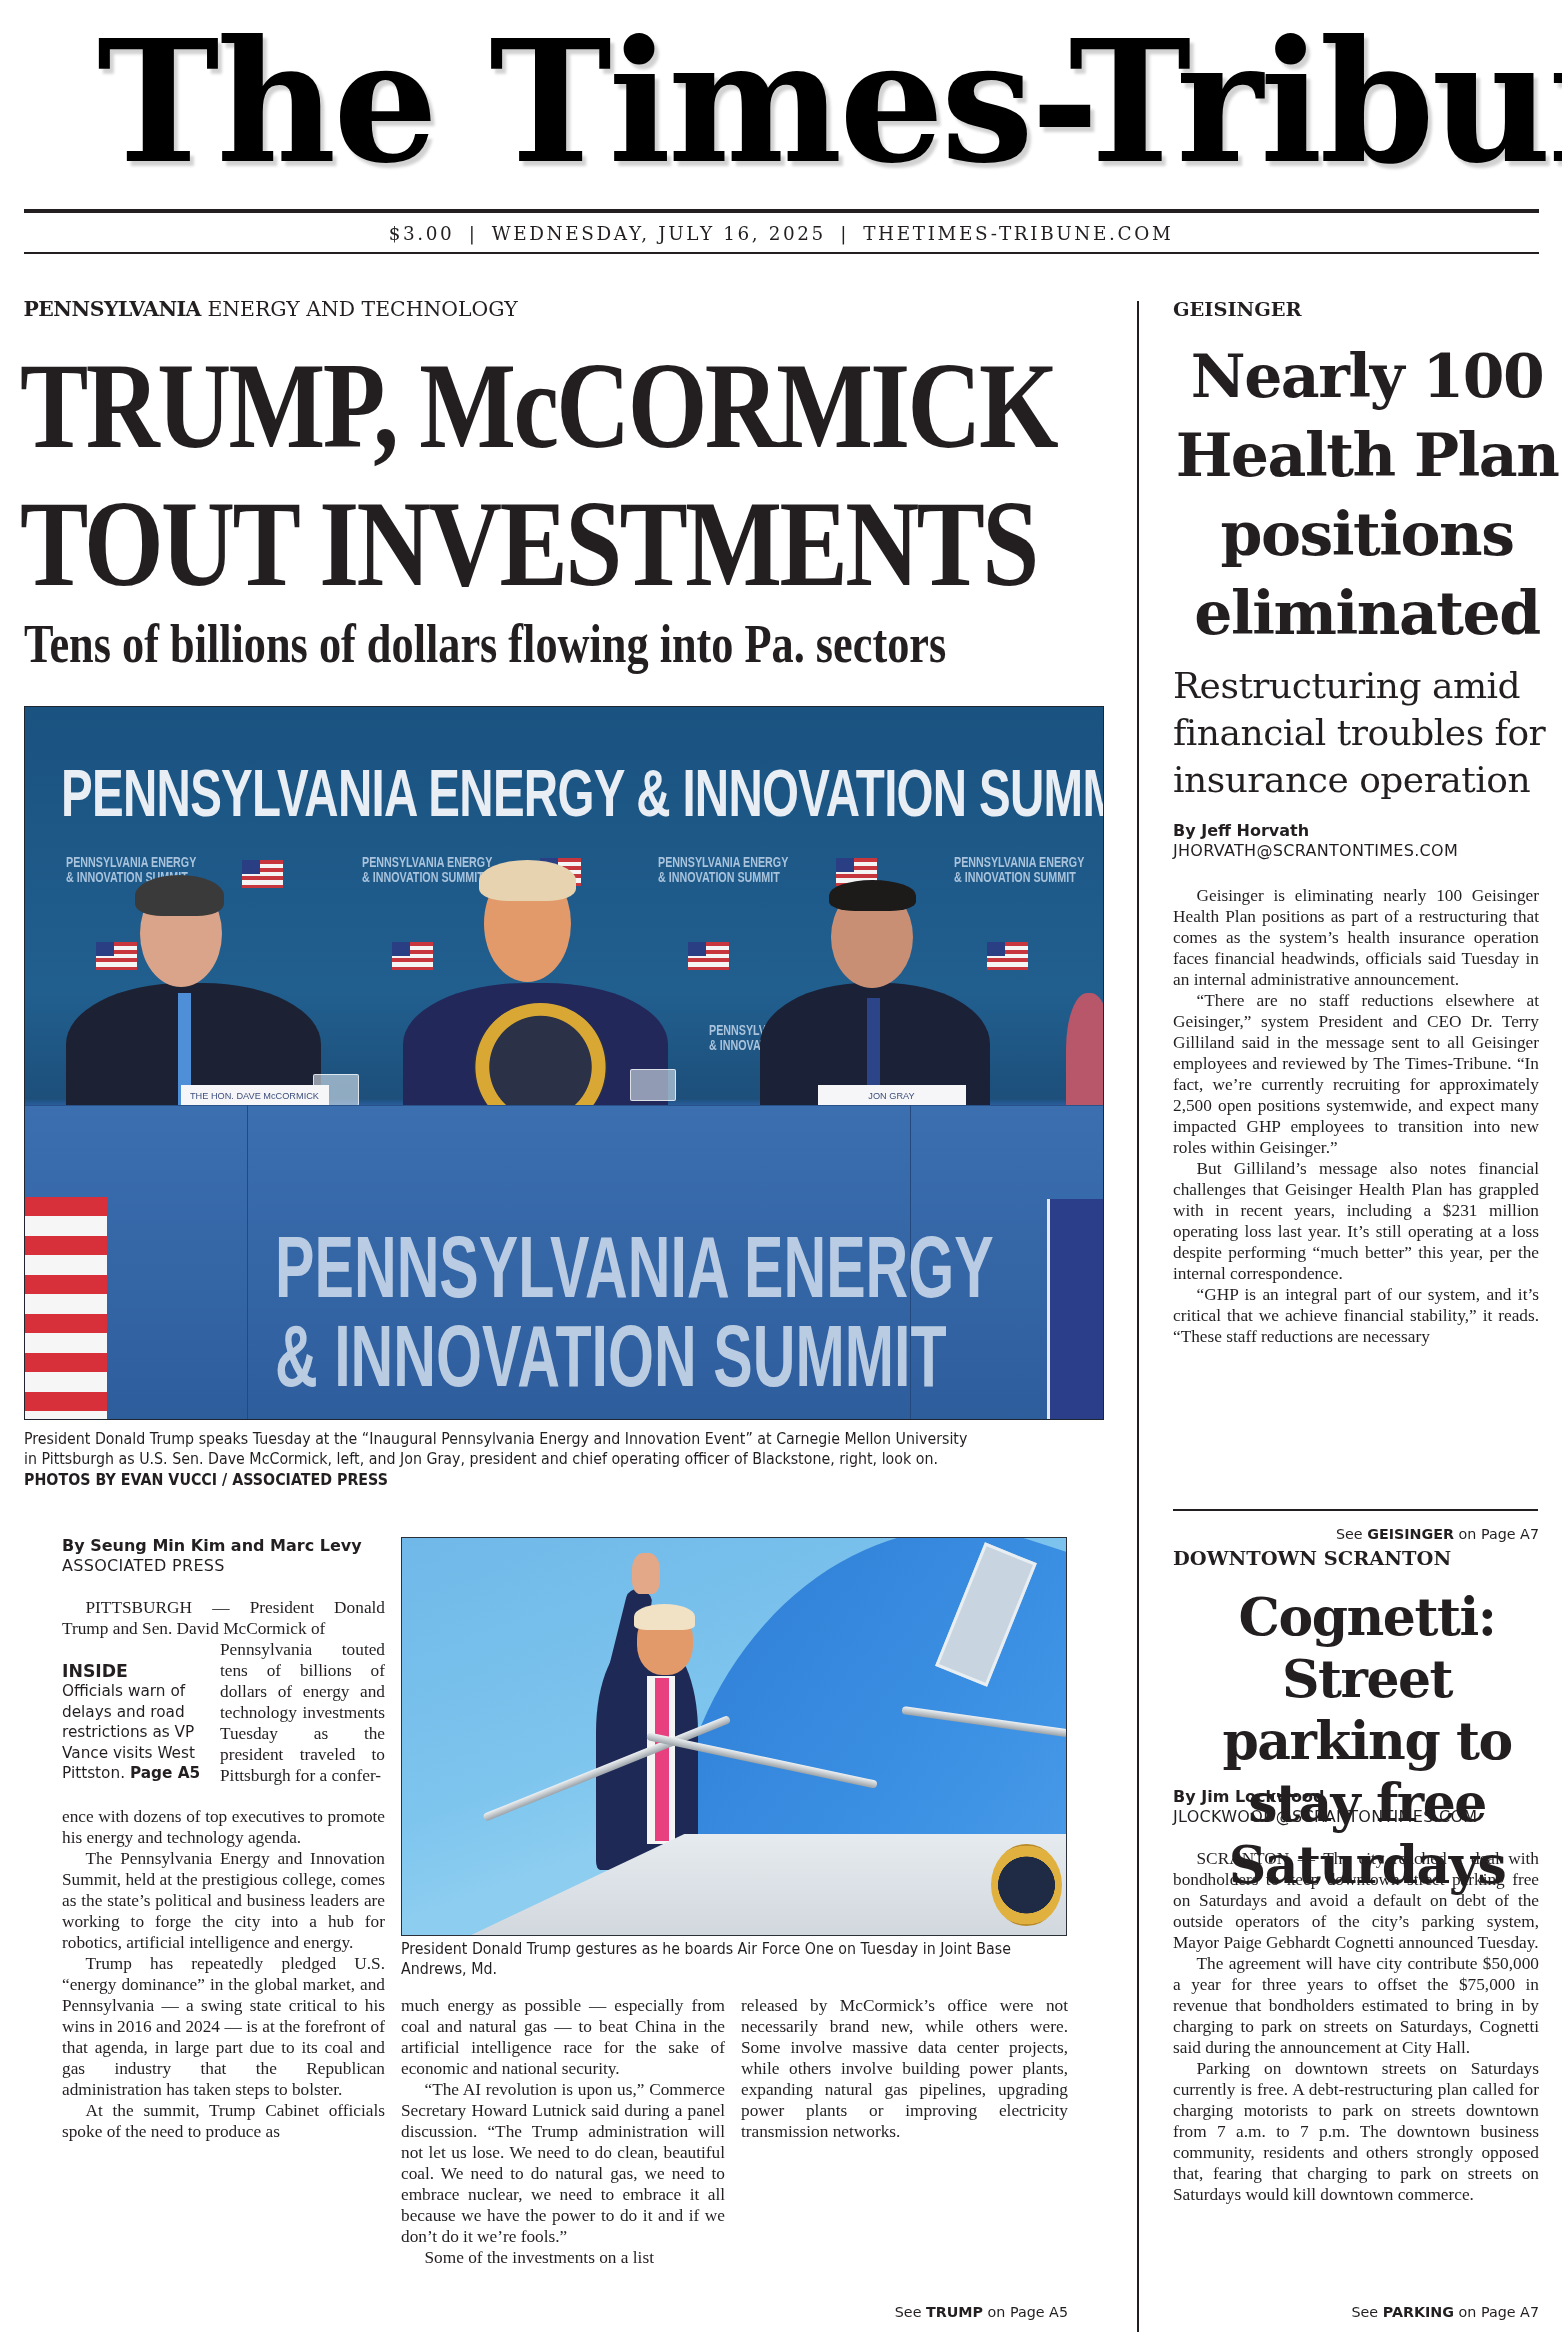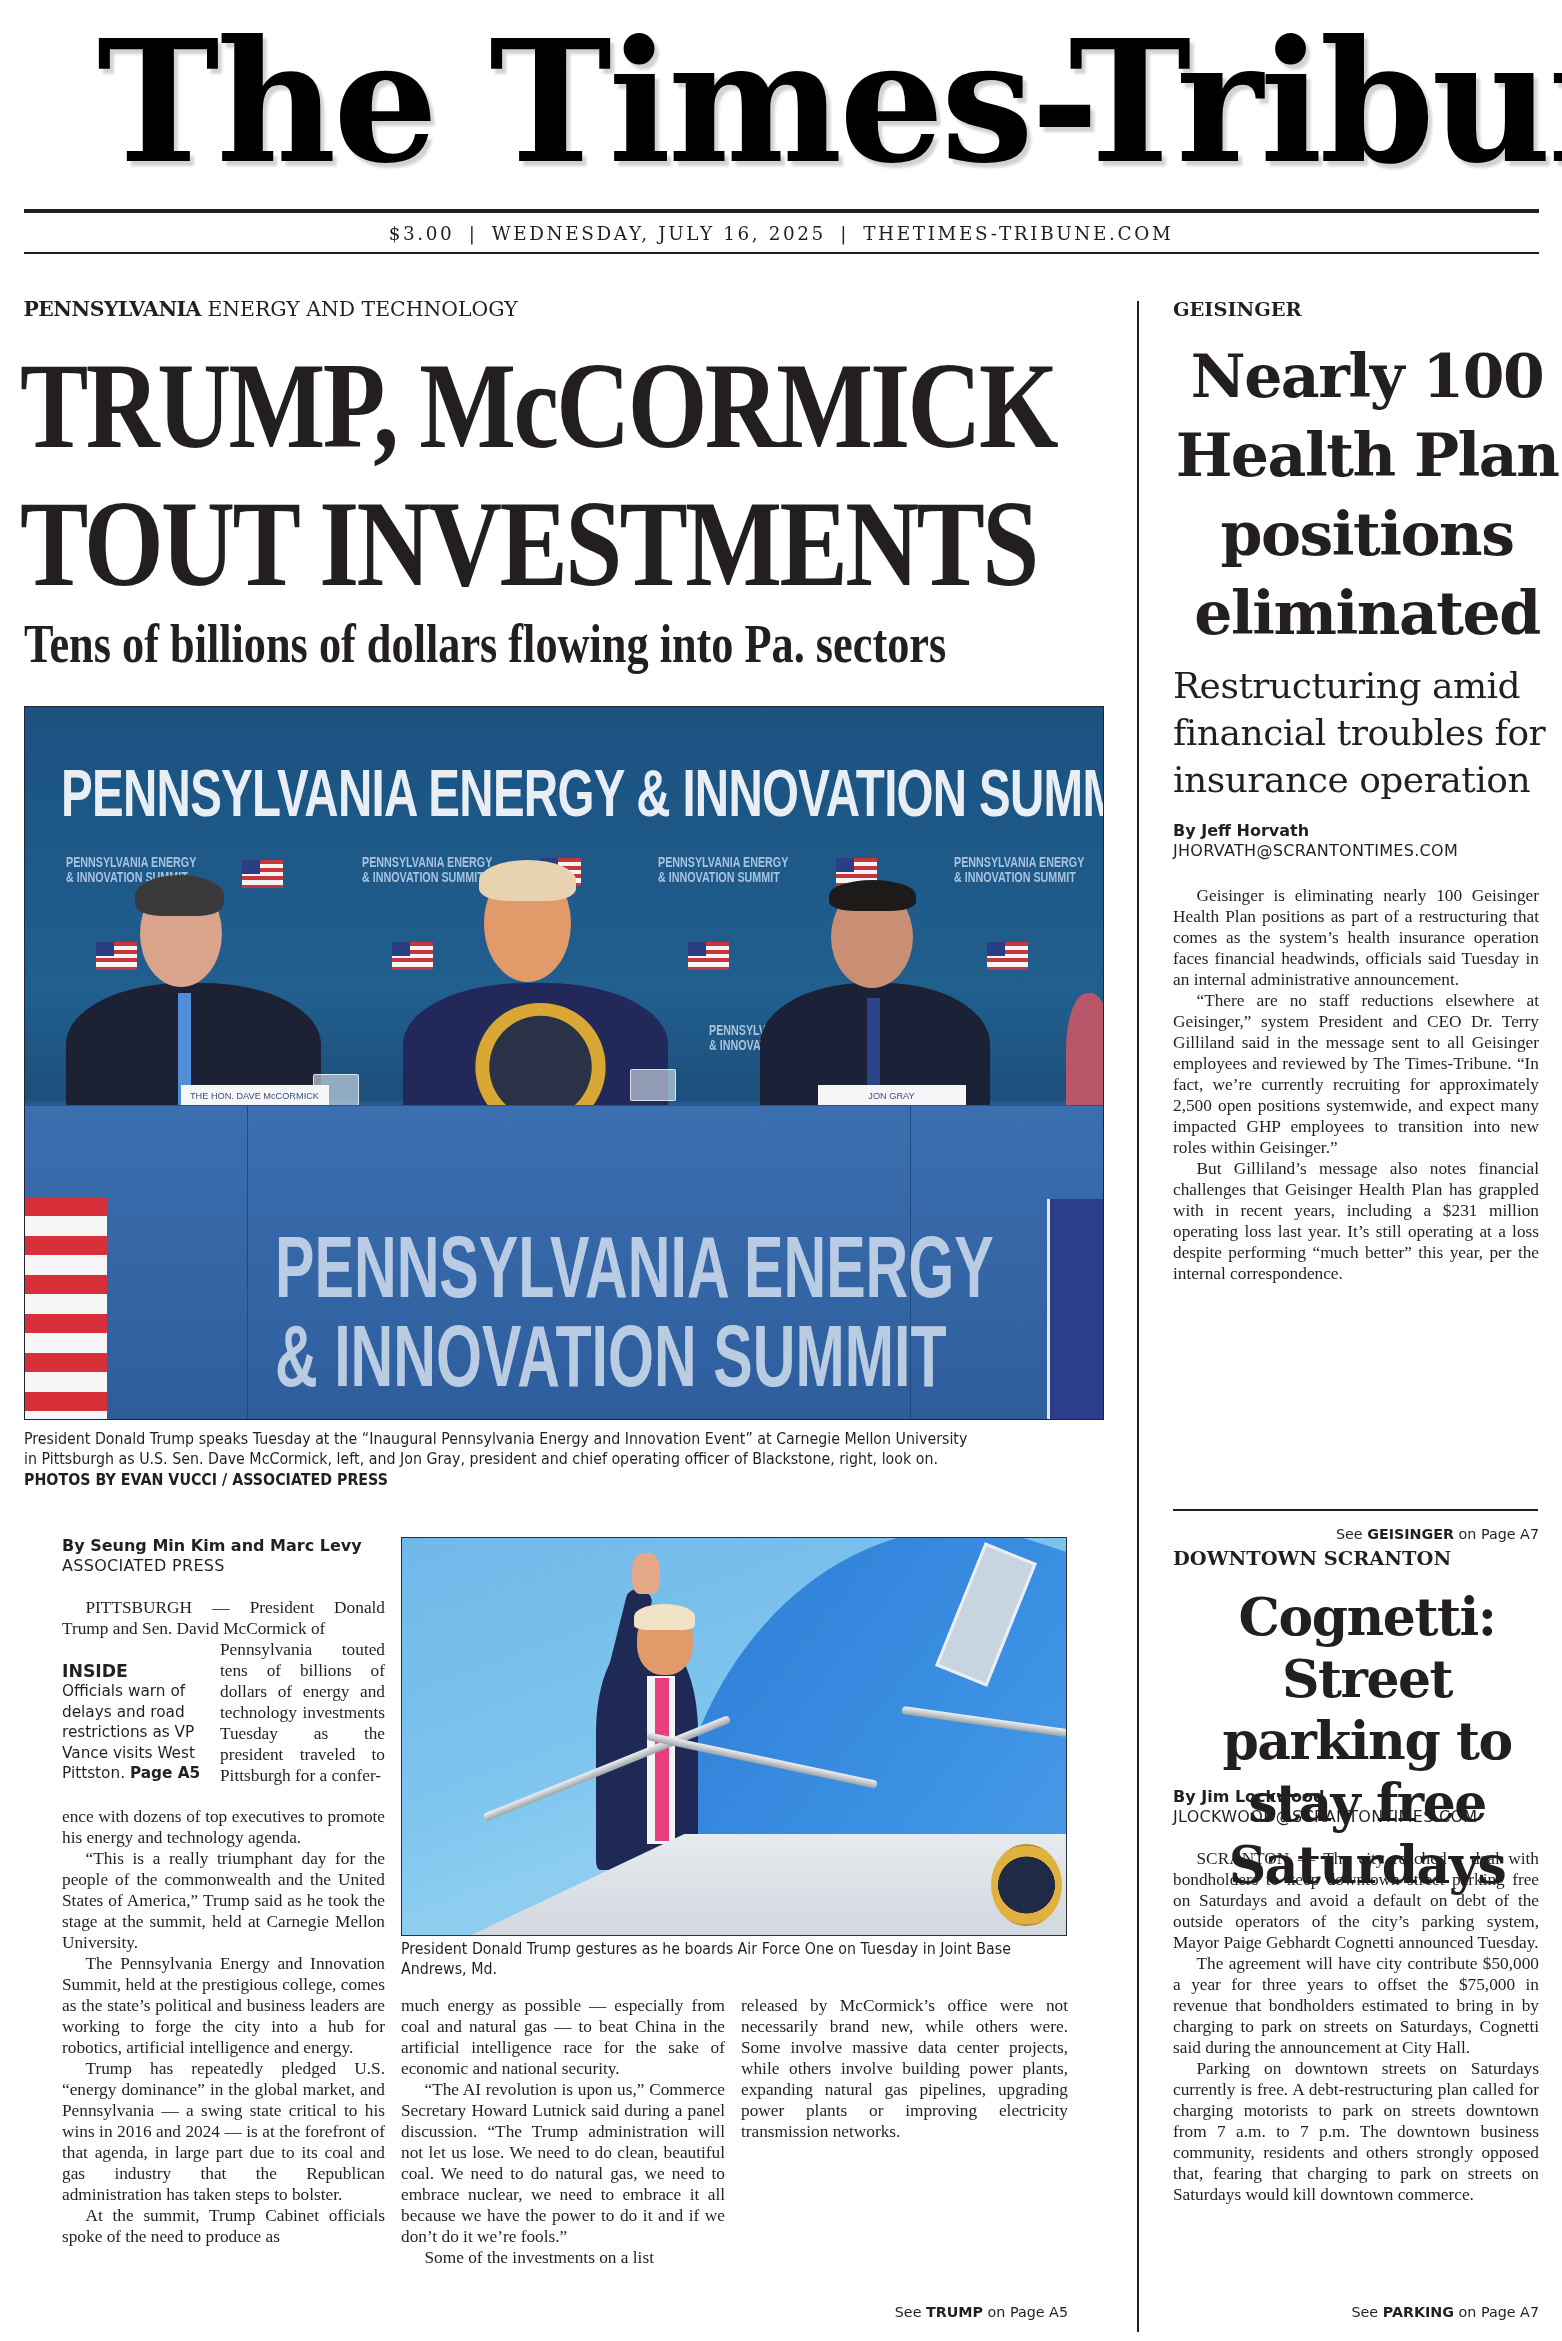--- a/index.html
+++ b/index.html
@@ -226,21 +226,20 @@
   <div class="inside-box">
     <span class="label">INSIDE</span>
     <span>Officials warn of delays and road restrictions as VP Vance visits West Pittston.</span>
     <span class="bold">Page A5</span>
   </div>
   <div class="col" style="left:220px;top:1639px;width:165px;">
     <p class="noindent">Pennsylvania touted tens of billions of dollars of energy and technology investments Tuesday as the president traveled to Pittsburgh for a confer-</p>
   </div>
   <div class="col" style="left:62px;top:1806px;width:323px;">
     <p class="noindent">ence with dozens of top executives to promote his energy and technology agenda.</p>
-    <p>“This is a really triumphant day for the people of the commonwealth and the United States of America,” Trump said as he took the stage at the summit, held at Carnegie Mellon University.</p>
     <p>The Pennsylvania Energy and Innovation Summit, held at the prestigious college, comes as the state’s political and business leaders are working to forge the city into a hub for robotics, artificial intelligence and energy.</p>
     <p>Trump has repeatedly pledged U.S. “energy dominance” in the global market, and Pennsylvania — a swing state critical to his wins in 2016 and 2024 — is at the forefront of that agenda, in large part due to its coal and gas industry that the Republican administration has taken steps to bolster.</p>
     <p>At the summit, Trump Cabinet officials spoke of the need to produce as</p>
   </div>
 
   <figure class="air-photo">
     <div class="plane"></div>
     <div class="plane-window"></div>
     <div class="trump-arm"></div>
     <div class="trump-hand"></div>
@@ -279,20 +278,21 @@
   <h2 class="rr-headline geis-head">Nearly 100 Health Plan positions eliminated</h2>
   <div class="geis-deck">Restructuring amid financial troubles for insurance operation</div>
   <div class="byline" style="left:1173px;top:821px;">
     <span class="name">By Jeff Horvath</span>
     <span class="org">JHORVATH@SCRANTONTIMES.COM</span>
   </div>
   <div class="col" style="left:1173px;top:885px;width:366px;">
     <p>Geisinger is eliminating nearly 100 Geisinger Health Plan positions as part of a restructuring that comes as the system’s health insurance operation faces financial headwinds, officials said Tuesday in an internal administrative announcement.</p>
     <p>“There are no staff reductions elsewhere at Geisinger,” system President and CEO Dr. Terry Gilliland said in the message sent to all Geisinger employees and reviewed by The Times-Tribune. “In fact, we’re currently recruiting for approximately 2,500 open positions systemwide, and expect many impacted GHP employees to transition into new roles within Geisinger.”</p>
     <p>But Gilliland’s message also notes financial challenges that Geisinger Health Plan has grappled with in recent years, including a $231 million operating loss last year. It’s still operating at a loss despite performing “much better” this year, per the internal correspondence.</p>
+    <p>“GHP is an integral part of our system, and it’s critical that we achieve financial stability,” it reads. “These staff reductions are necessary</p>
   </div>
   <div class="see-jump" style="left:1276px;top:1524px;width:263px;">
     <span>See</span>
     <span class="bold">GEISINGER</span>
     <span>on Page A7</span>
   </div>
 </article>
 
 <div class="rr-rule"></div>
 

